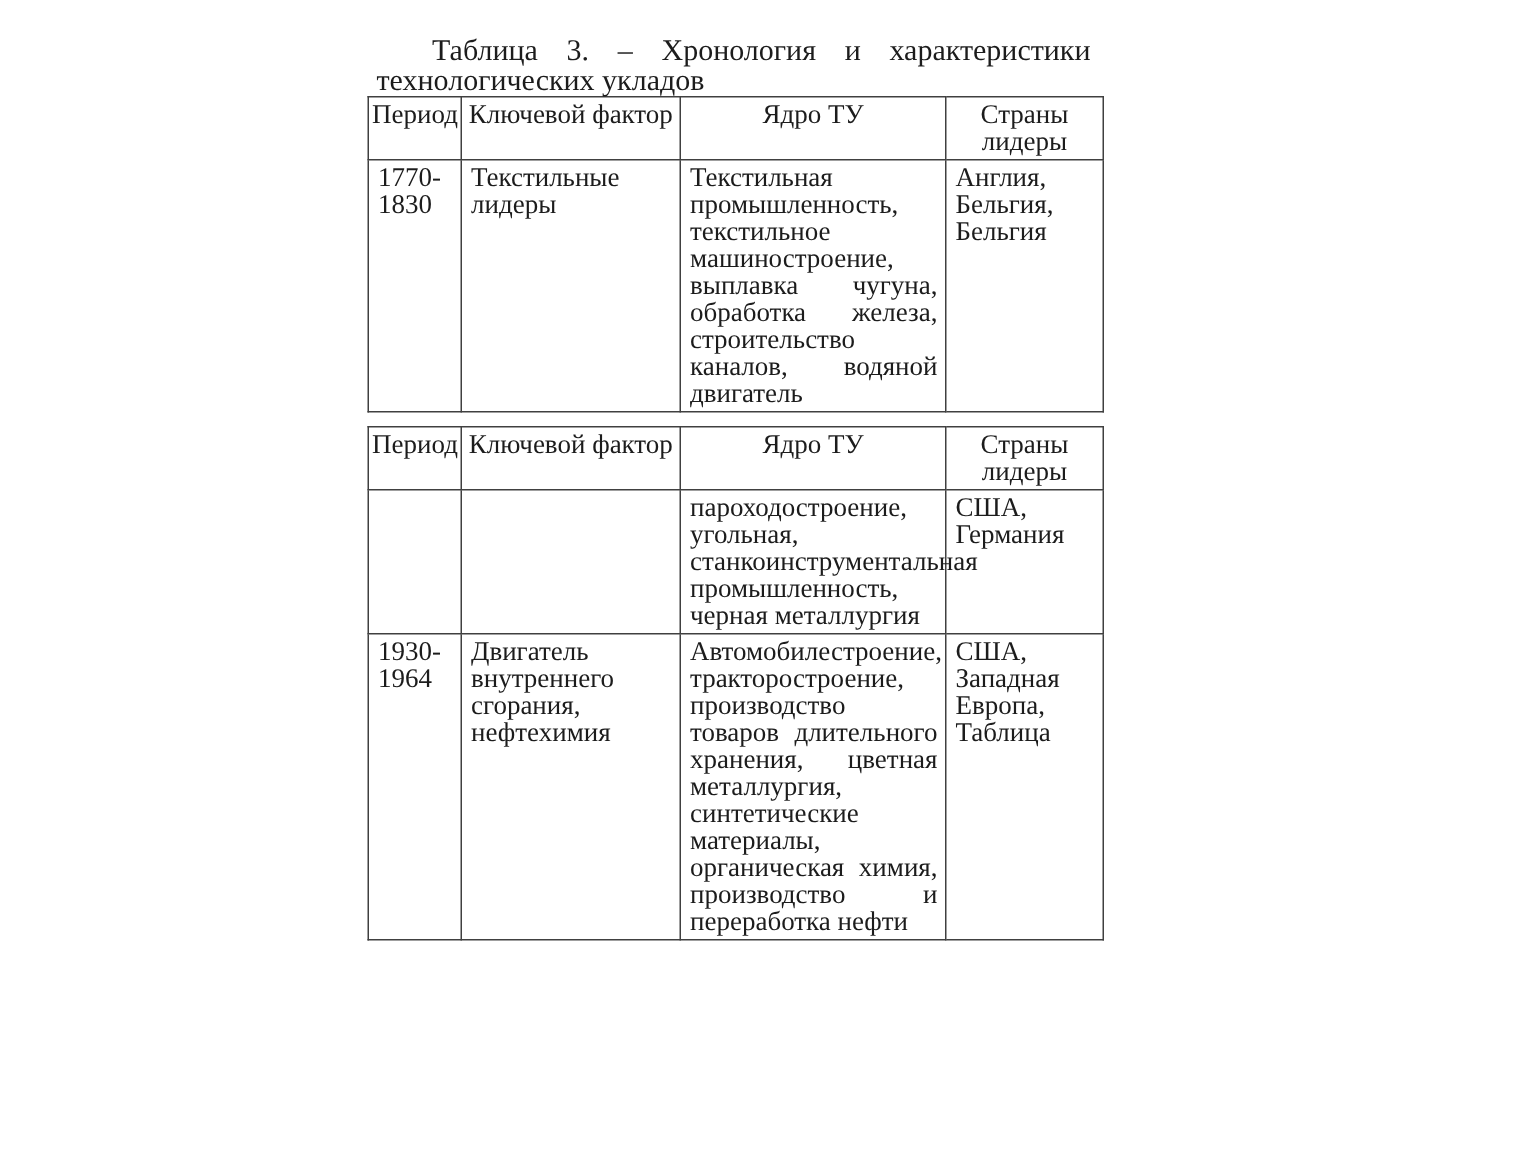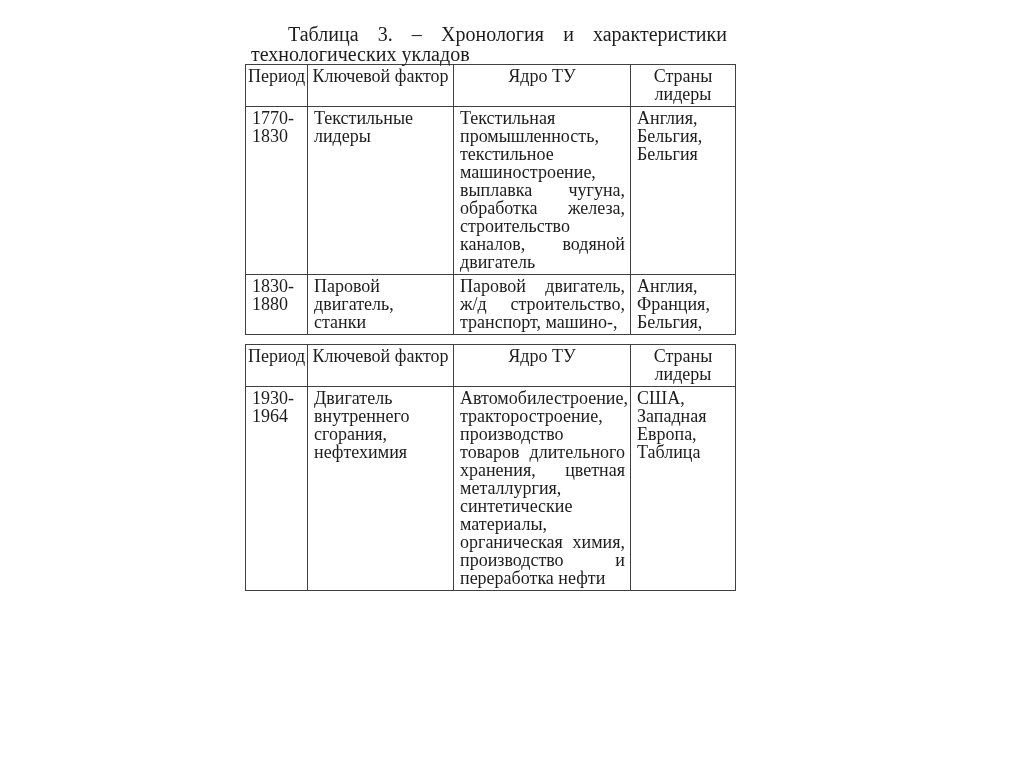--- a/index.html
+++ b/index.html
@@ -70,44 +70,44 @@
         <th>Ключевой фактор</th>
         <th>Ядро ТУ</th>
         <th>Страны лидеры</th>
       </tr>
       <tr>
         <td class="period">1770-1830</td>
         <td class="factor">Текстильные лидеры</td>
         <td class="core">Текстильная промышленность, текстильное машиностроение, выплавка чугуна, обработка железа, строительство каналов, водяной двигатель</td>
         <td class="countries">Англия, Бельгия, Бельгия</td>
       </tr>
-      <tr>
-        <td class="period">1830-1880</td>
-        <td class="factor">Паровой двигатель, станки</td>
-        <td class="core">Паровой двигатель, ж/д строительство, транспорт, машино-,</td>
-        <td class="countries">Англия, Франция, Бельгия,</td>
-      </tr>
     </tbody>
   </table>
 
   <table class="ttable second">
     <colgroup>
       <col class="c-period">
         <col class="c-factor">
         <col class="c-core">
         <col class="c-countries">
     </colgroup>
     <tbody>
       <tr>
         <th>Период</th>
         <th>Ключевой фактор</th>
         <th>Ядро ТУ</th>
         <th>Страны лидеры</th>
       </tr>
       <tr>
+        <td class="period"></td>
+        <td class="factor"></td>
+        <td class="core">пароходостроение, угольная, станкоинструментальная промышленность, черная металлургия</td>
+        <td class="countries">США, Германия</td>
+      </tr>
+      <tr>
         <td class="period">1930-1964</td>
         <td class="factor">Двигатель внутреннего сгорания, нефтехимия</td>
         <td class="core">Автомобилестроение, тракторостроение, производство товаров длительного хранения, цветная металлургия, синтетические материалы, органическая химия, производство и переработка нефти</td>
         <td class="countries">США, Западная Европа, Таблица</td>
       </tr>
     </tbody>
   </table>
 
 </div>
 

